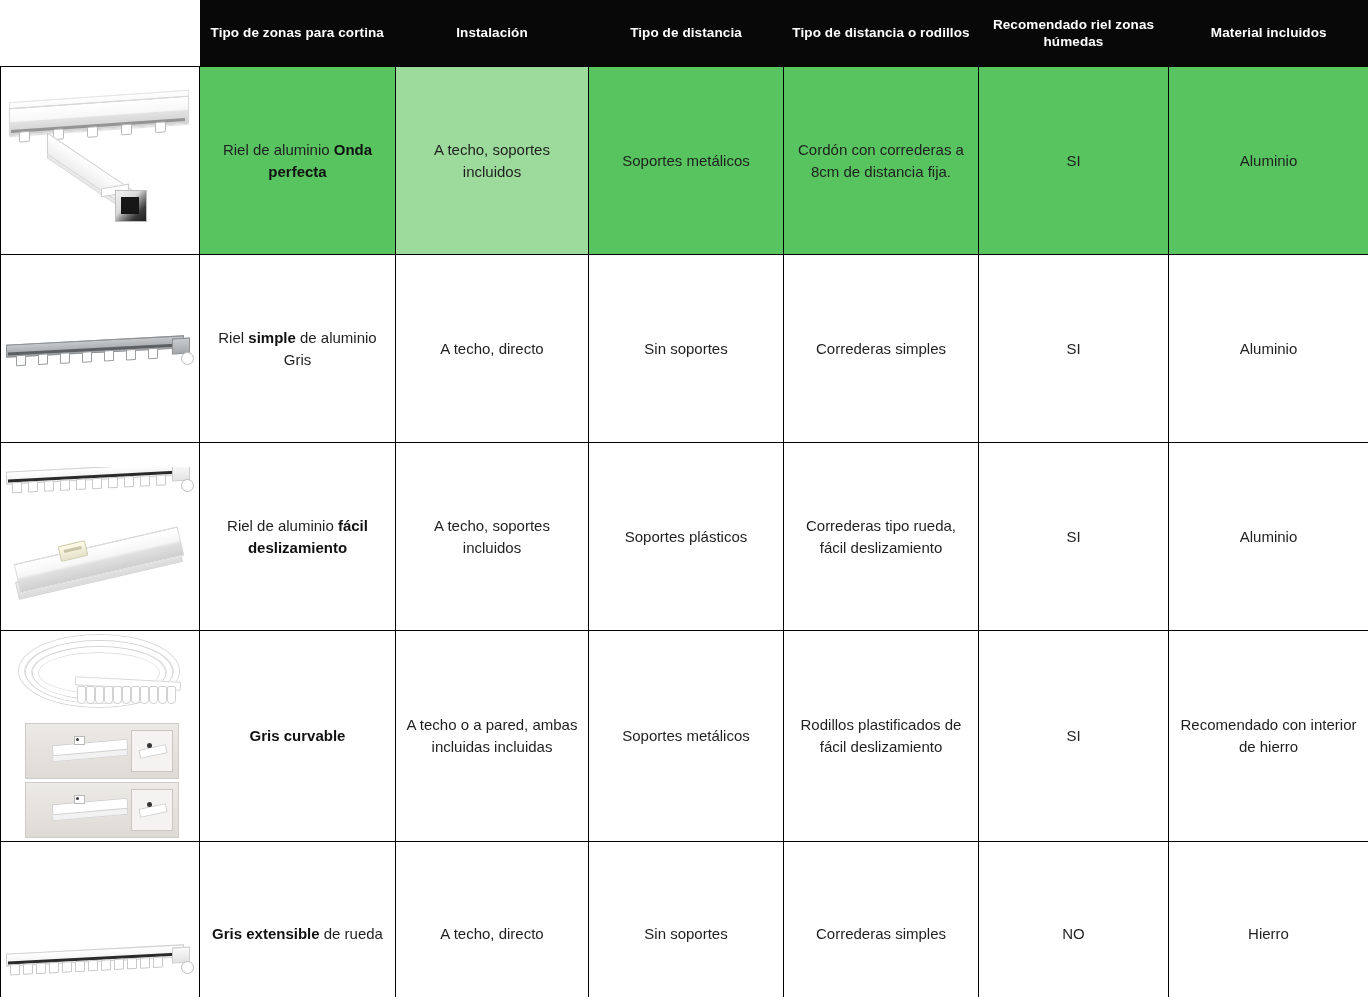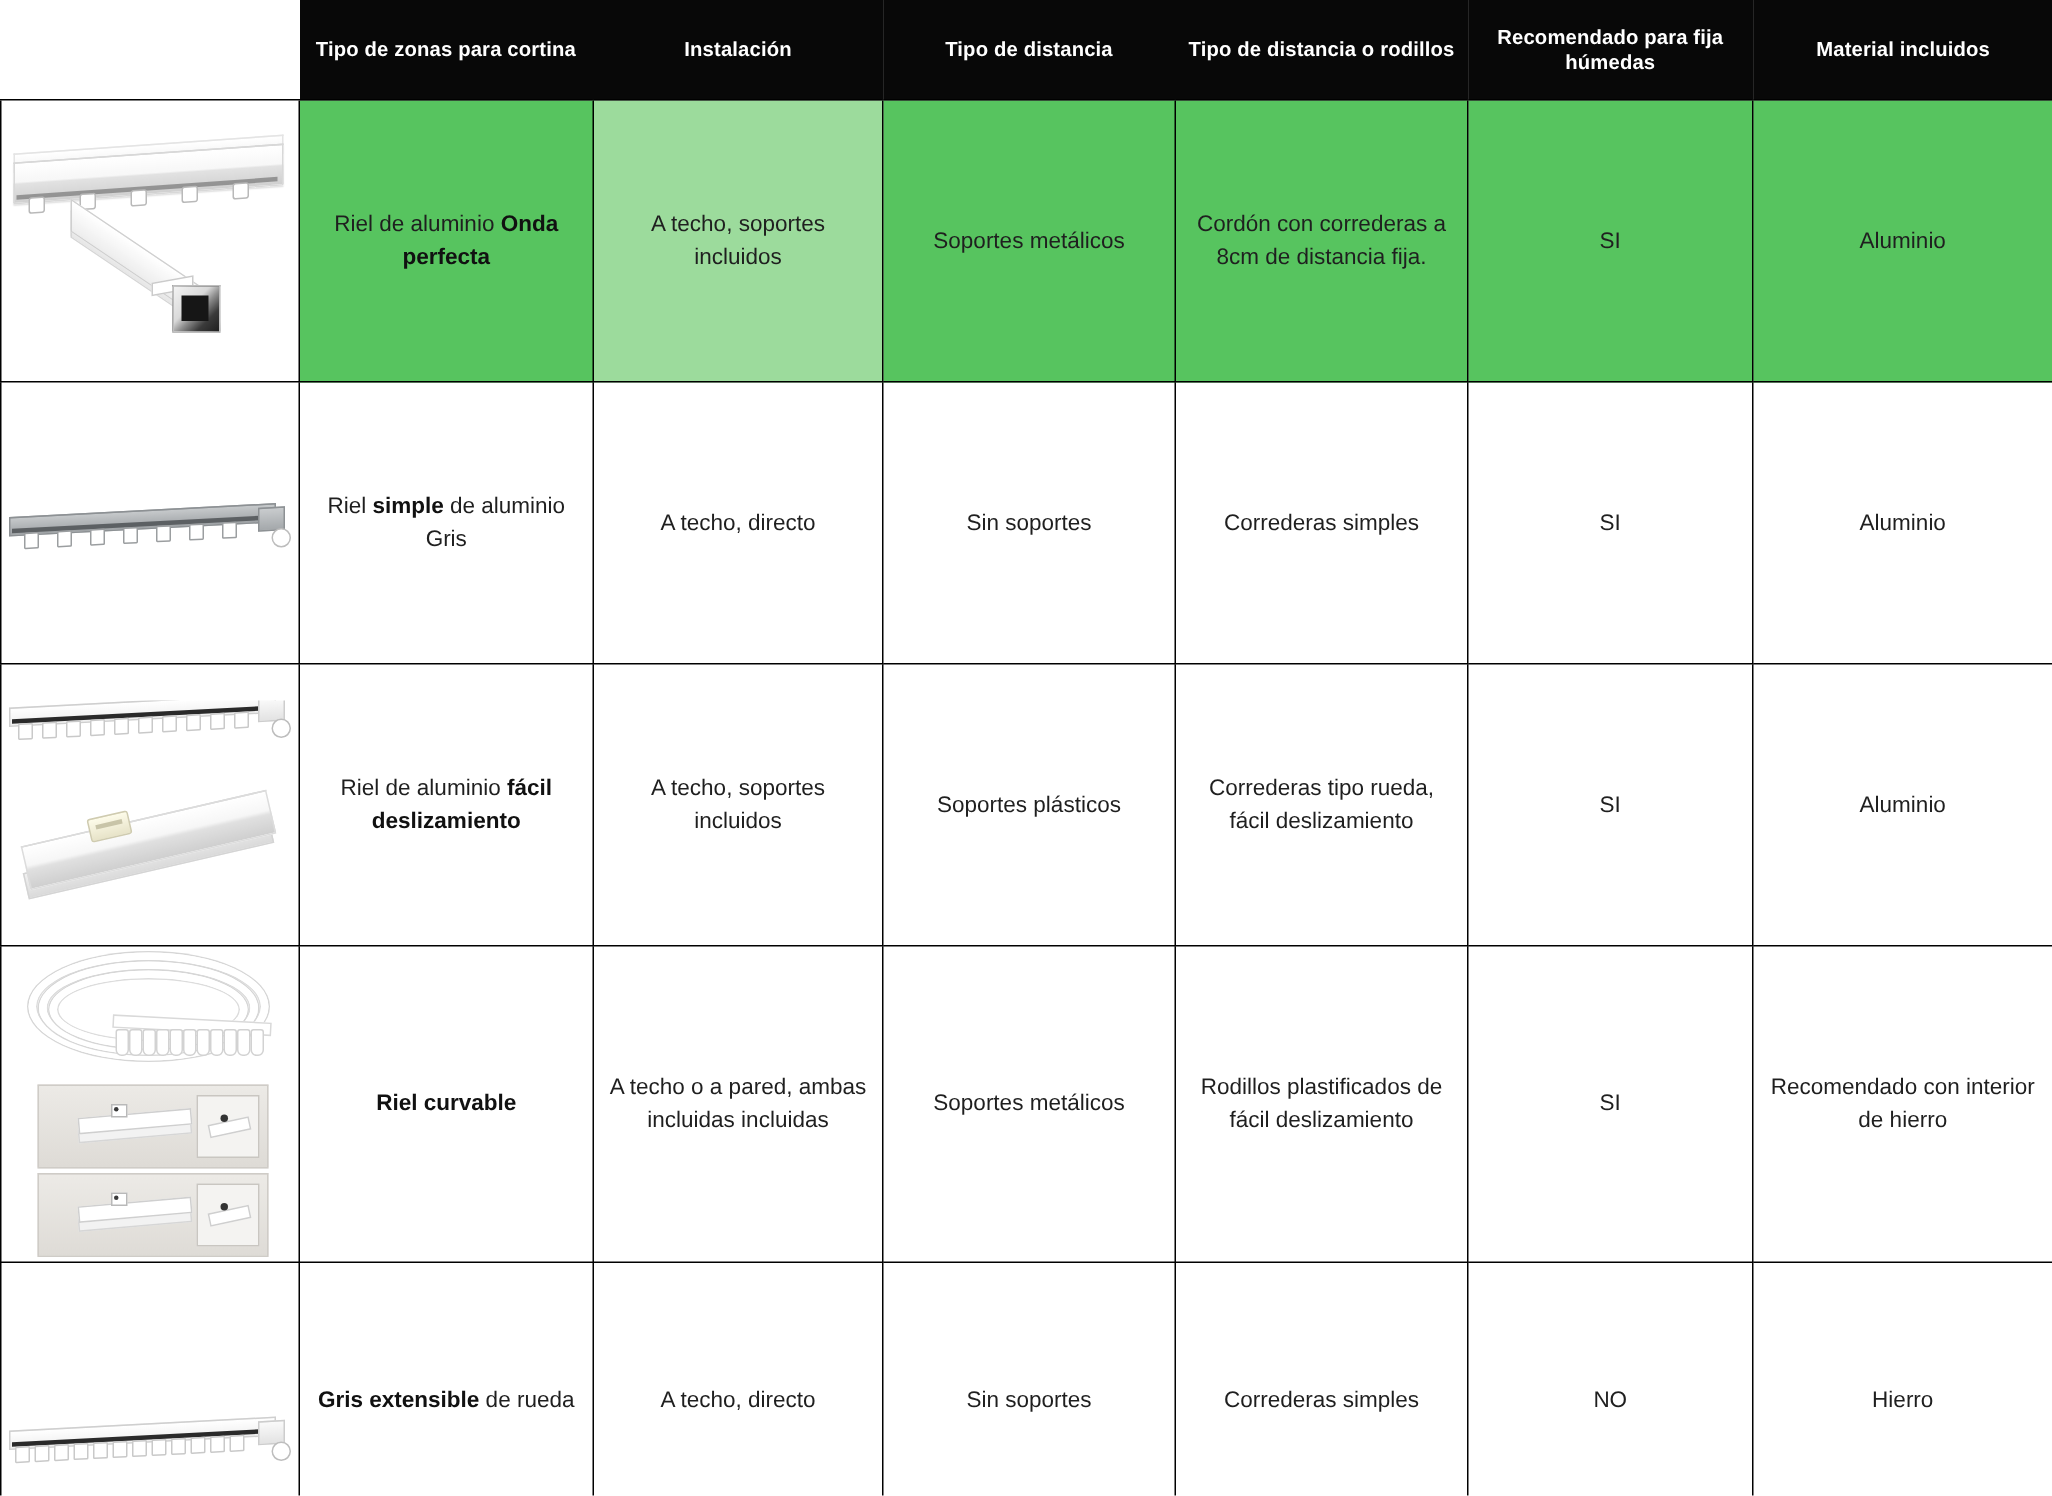--- a/index.html
+++ b/index.html
@@ -262,21 +262,21 @@
         <col class="c-6">
   </colgroup>
 
   <thead>
     <tr>
       <th class="corner"></th>
       <th class="hd">Tipo de zonas para cortina</th>
       <th class="hd">Instalación</th>
       <th class="hd">Tipo de  distancia</th>
       <th class="hd">Tipo de distancia o rodillos</th>
-      <th class="hd">Recomendado para fija húmedas</th>
+      <th class="hd">Recomendado riel zonas húmedas</th>
       <th class="hd">Material incluidos</th>
     </tr>
   </thead>
 
   <tbody>
 
     <tr class="row-hl">
       <td class="imgcell">
         <div class="art">
           <div class="rail-wrap">
@@ -412,21 +412,21 @@
               <div class="bracket2"></div>
                   <div class="bracket"></div>
               <div class="knob"></div>
                   <div class="dot"></div>
               <div class="inset"></div>
             </div>
           </div>
         </div>
       </td>
       <td>
-        <span></span><b>Riel curvable</b><span></span>
+        <span></span><b>Gris curvable</b><span></span>
       </td>
       <td>A techo o a pared, ambas incluidas incluidas</td>
       <td>Soportes metálicos</td>
       <td>Rodillos plastificados de fácil deslizamiento</td>
       <td>SI</td>
       <td>Recomendado con interior de hierro</td>
     </tr>
 
     <tr class="r5">
       <td class="imgcell">

